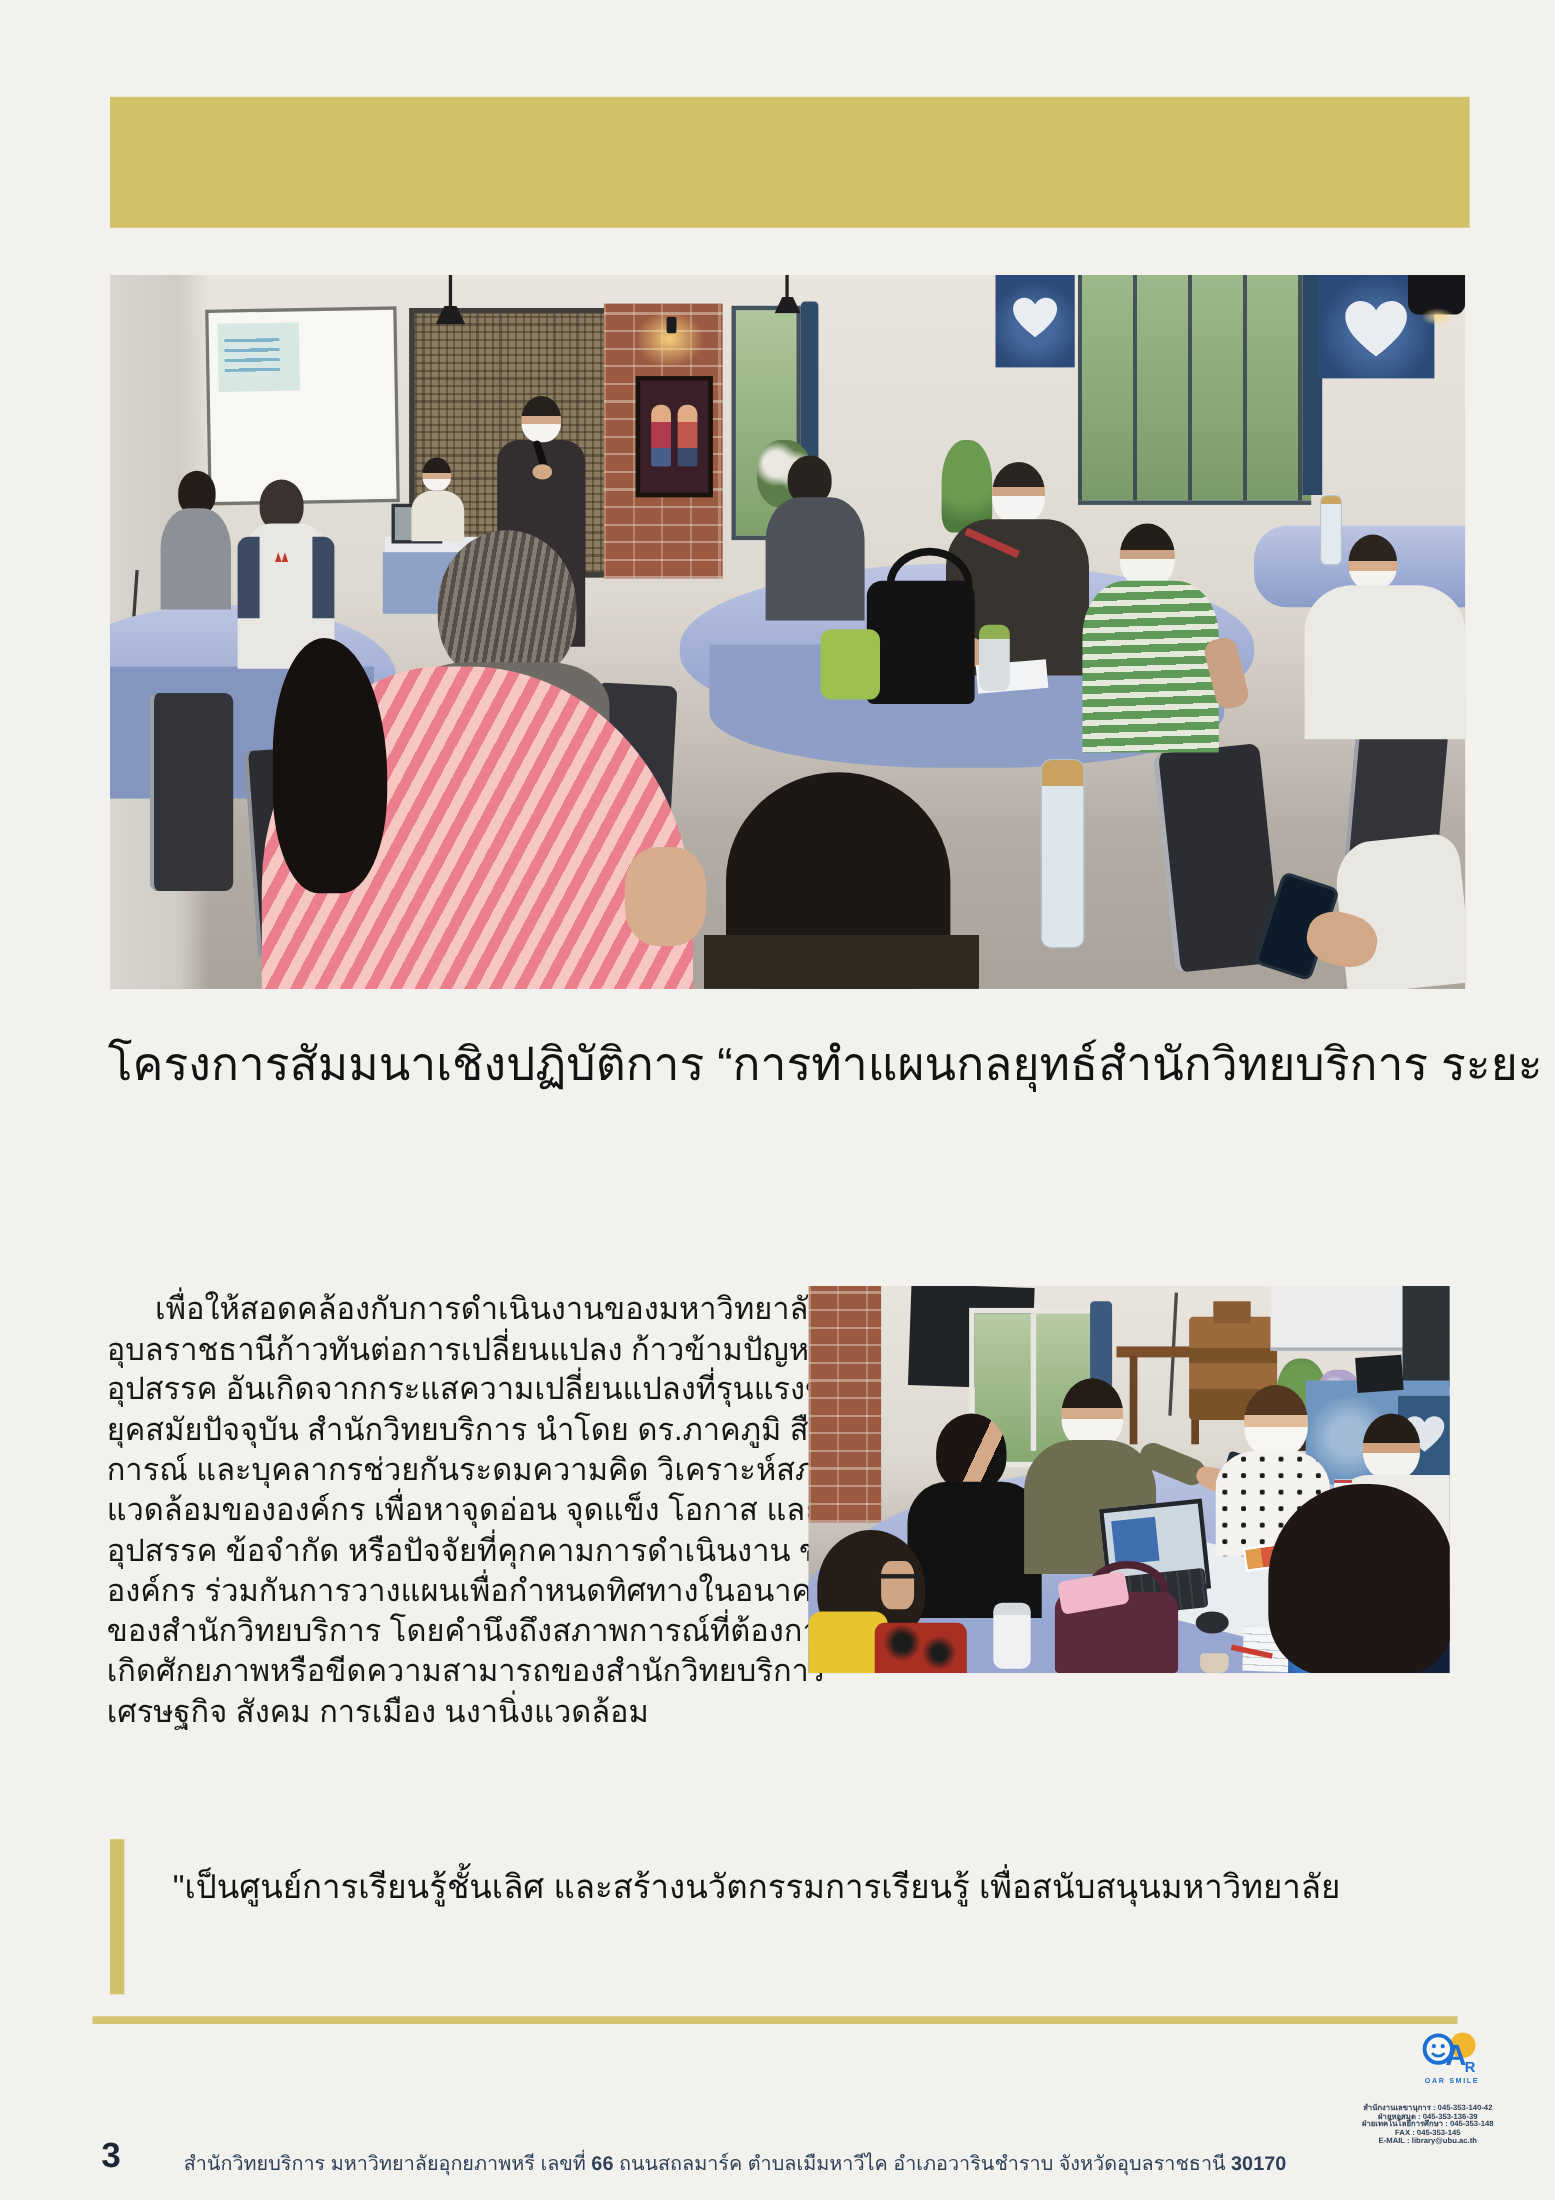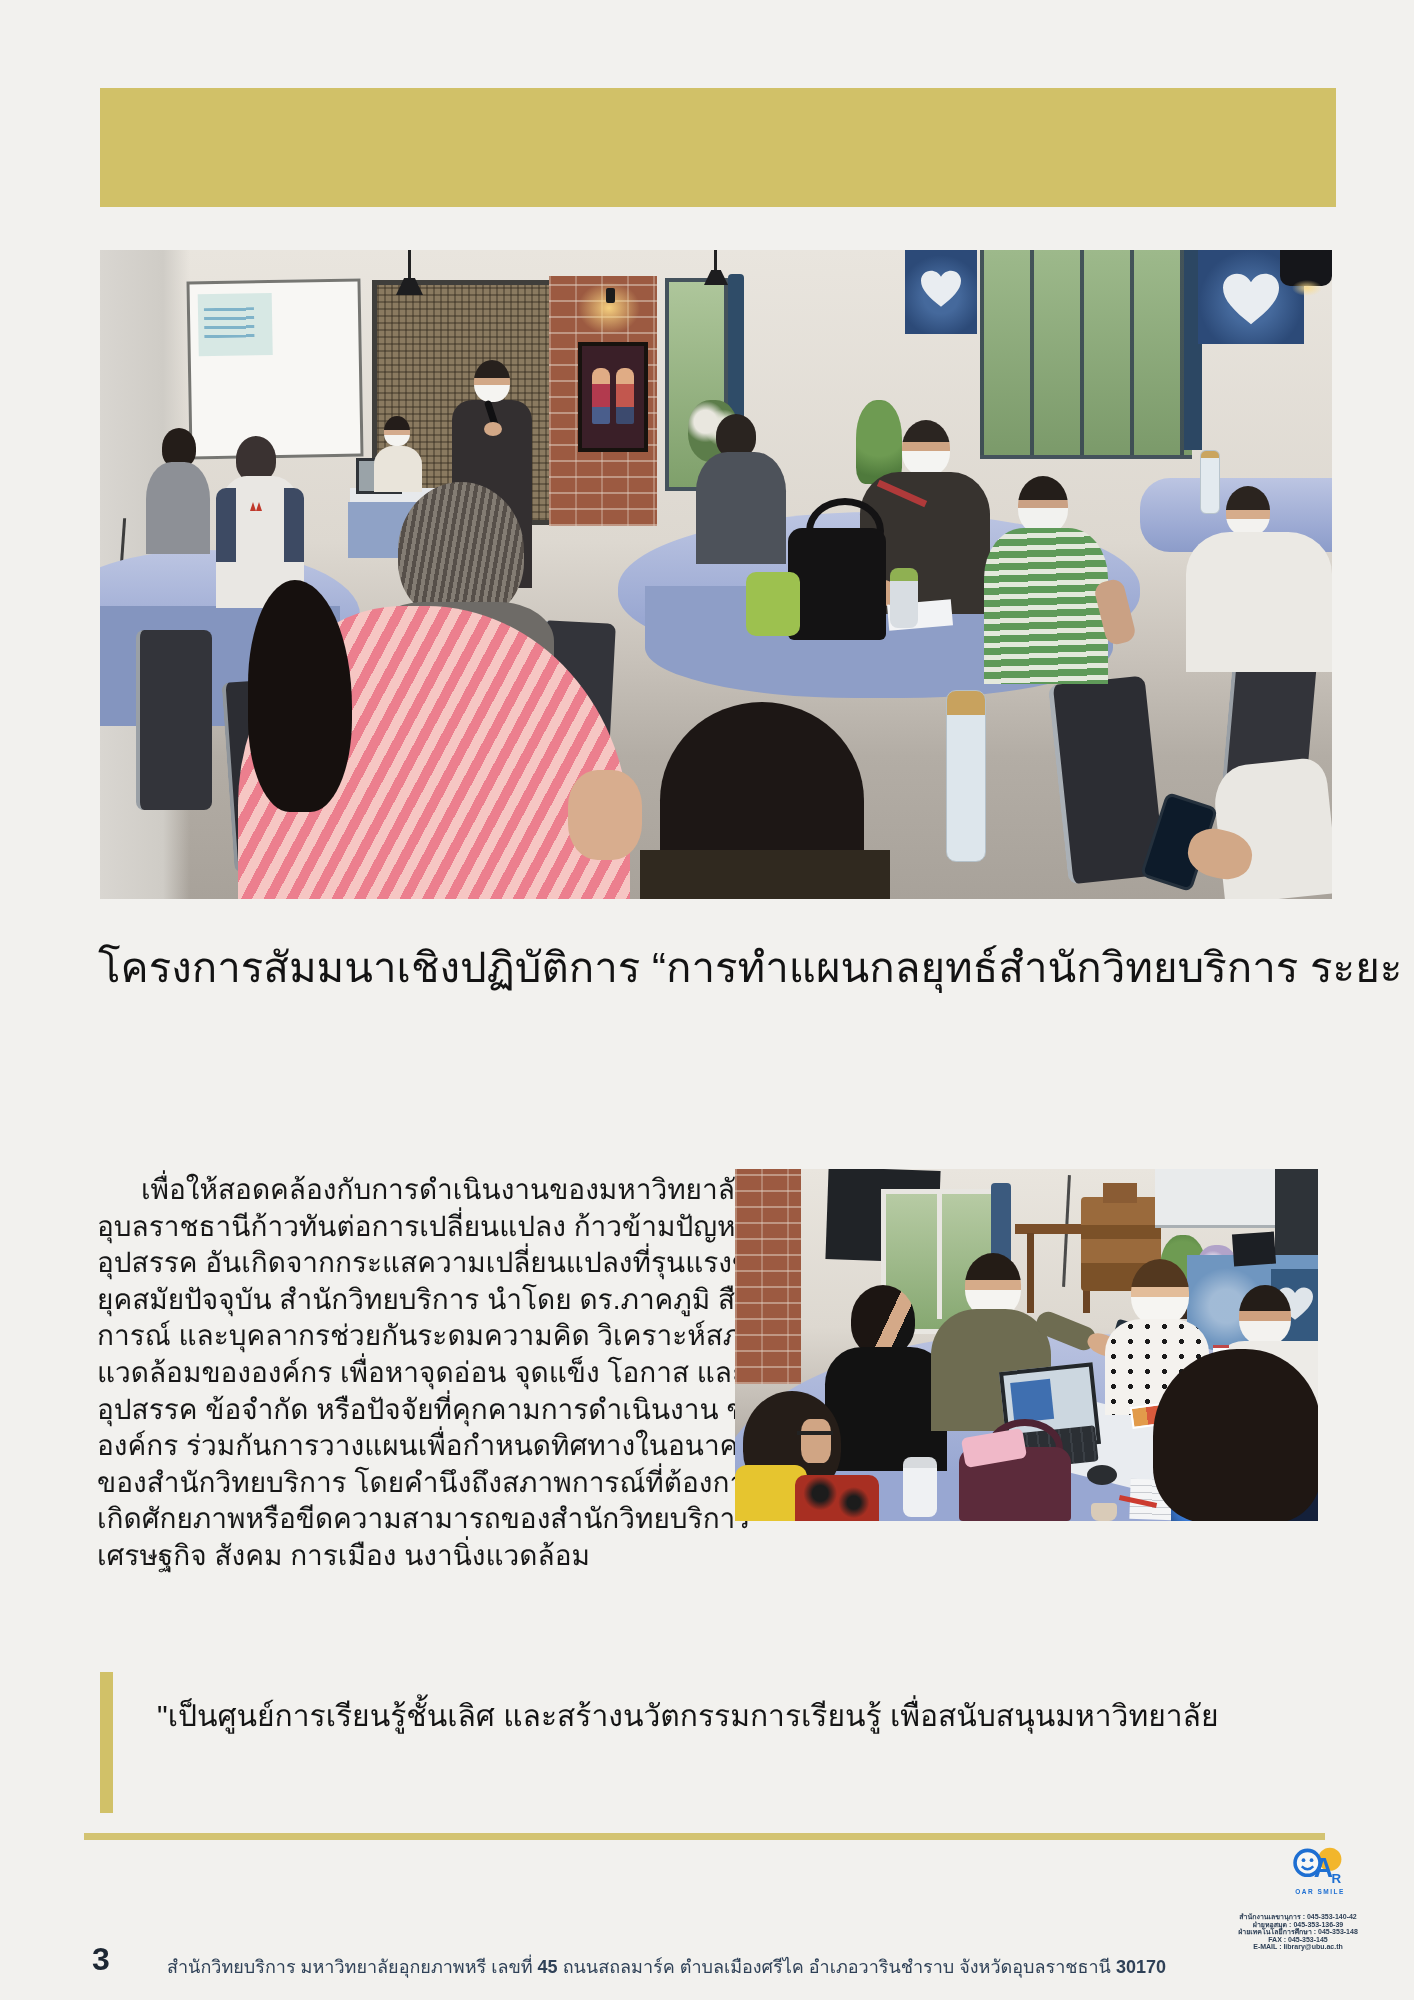--- a/index.html
+++ b/index.html
@@ -245,21 +245,21 @@
       <circle cx="20.5" cy="17" r="2.1" fill="#1e6fd2"></circle>
       <path d="M9.5 24q6.5 6.5 13 0" stroke="#1e6fd2" stroke-width="2.6" fill="none"></path>
       <text x="23" y="36" font-size="30" font-weight="bold" fill="#1e6fd2" font-family="Liberation Sans, sans-serif">A</text>
       <text x="43" y="43" font-size="15" font-weight="bold" fill="#1e6fd2" font-family="Liberation Sans, sans-serif">R</text>
     </svg>
     <div class="logo-caption">OAR SMILE</div>
   </div>
 
   <div class="abs pagenum">3</div>
 
-  <div class="abs address"><span>สำนักวิทยบริการ มหาวิทยาลัยอุกยภาพหรี เลขที่ </span><b>45</b><span> ถนนสถลมาร์ค ตำบลเมืองศรีไค อำเภอวารินชำราบ จังหวัดอุบลราชธานี </span><b>30170</b></div>
+  <div class="abs address"><span>สำนักวิทยบริการ มหาวิทยาลัยอุกยภาพหรี เลขที่ </span><b>66</b><span> ถนนสถลมาร์ค ตำบลเมืมหาวีไค อำเภอวารินชำราบ จังหวัดอุบลราชธานี </span><b>30170</b></div>
 
   <div class="abs contacts">
       <div class="contact-line">สำนักงานเลขานุการ : 045-353-140-42</div>
       <div class="contact-line">ฝ่ายหอสมุด : 045-353-136-39</div>
       <div class="contact-line">ฝ่ายเทคโนโลยีการศึกษา : 045-353-148</div>
       <div class="contact-line">FAX : 045-353-145</div>
       <div class="contact-line">E-MAIL : library@ubu.ac.th</div>
     </div>
 
 </div>

